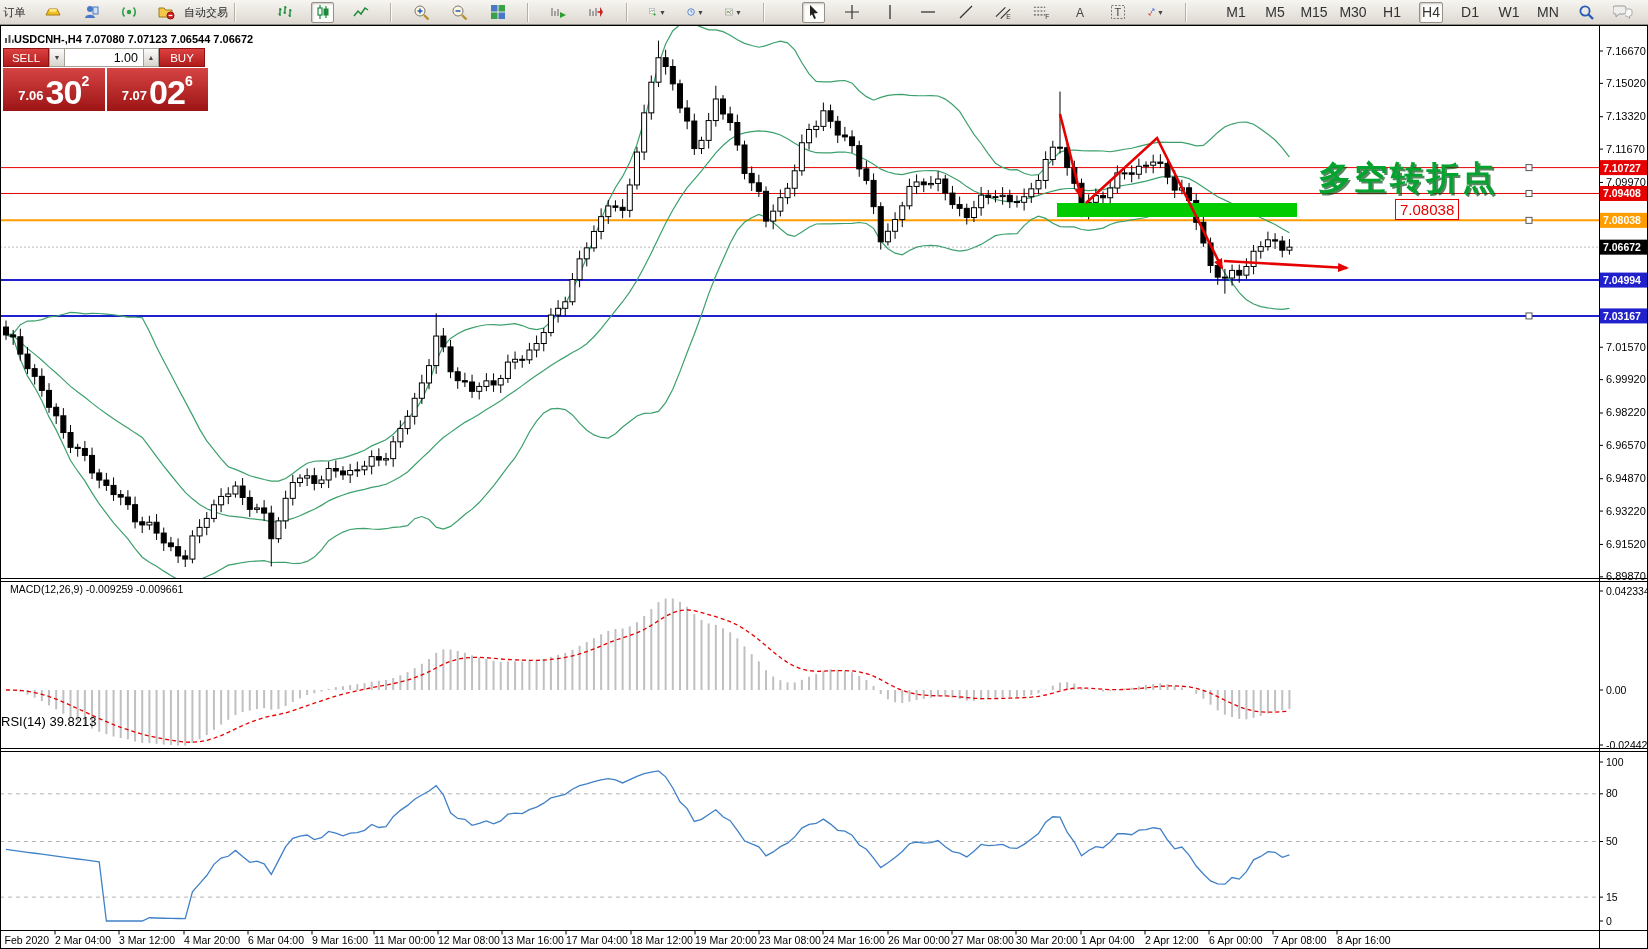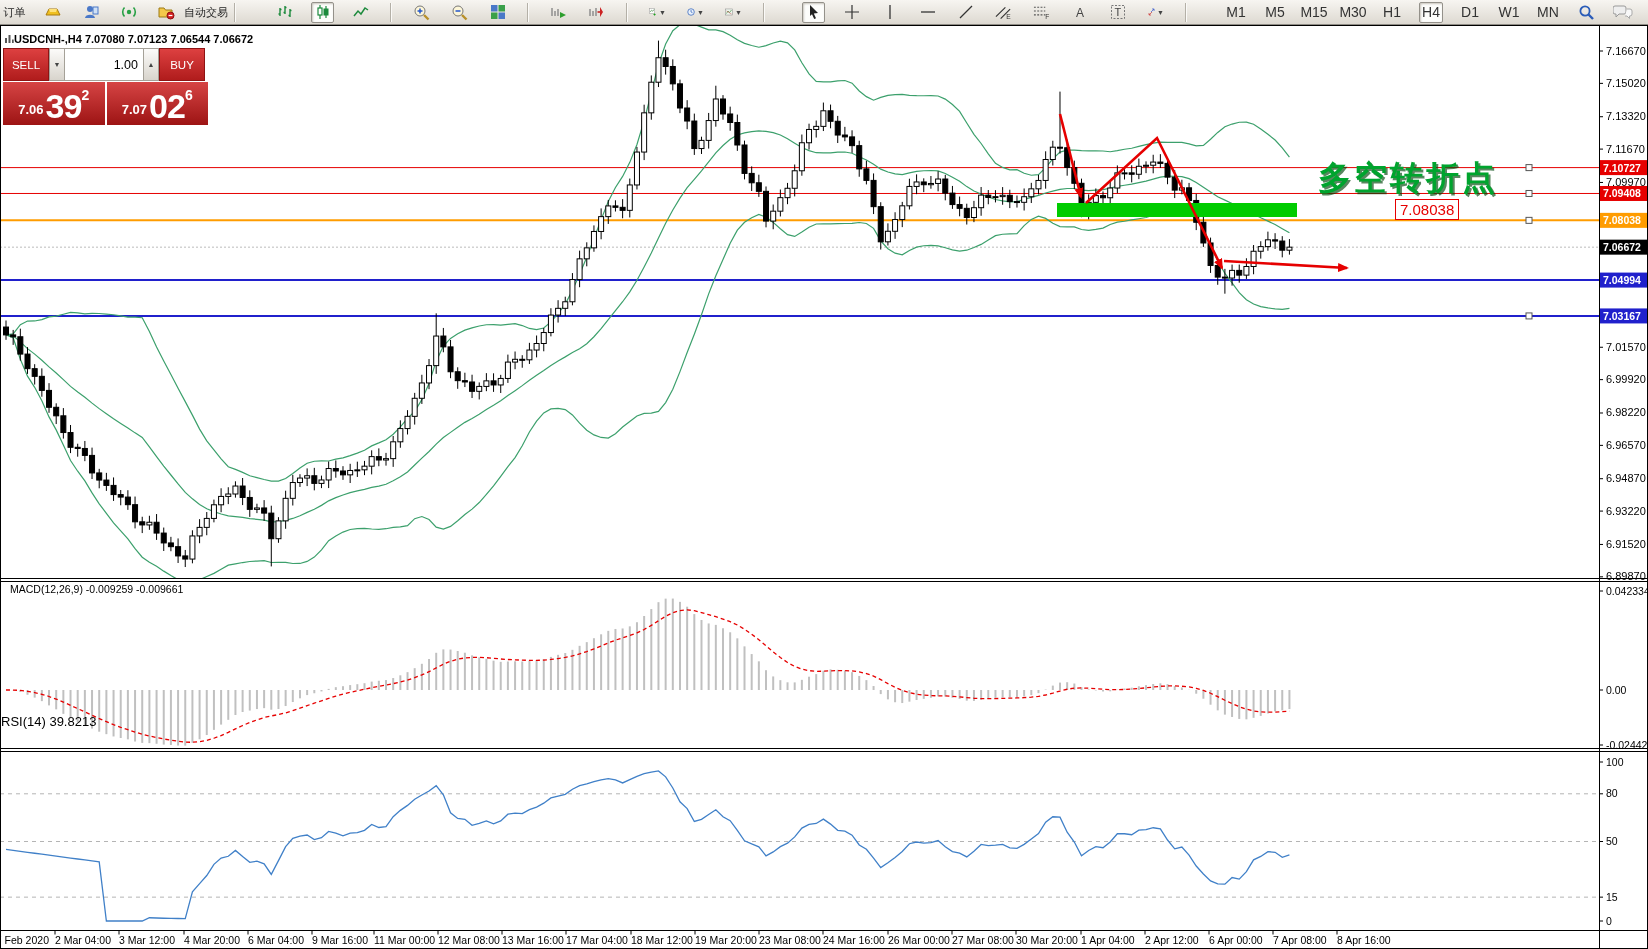--- a/index.html
+++ b/index.html
@@ -23,21 +23,21 @@
   .tf{font-size:14px;color:#333;padding:0 5px;min-width:24px}
   .sep{width:2px;height:19px;margin:0 3px;border-left:1px solid #b4b0a7;border-right:1px solid #fbfaf8}
   .grip{width:3px;height:17px;margin:0 2px;background:repeating-linear-gradient(to bottom,#b9b5ac 0 1px,transparent 1px 3px)}
   .caret{font-size:7px;color:#444;margin-left:2px}
   .tb-right{margin-left:auto;display:flex;gap:12px;padding-right:10px}
 
   
   .symbol-title{position:absolute;left:4px;top:33px;z-index:5;font-size:11px;font-weight:bold;color:#000;
     display:flex;align-items:center;white-space:pre}
   .trade-panel{position:absolute;left:3px;top:48px;width:205px;z-index:5}
-  .tp-row1{display:flex;height:33px}
+  .tp-row1{display:flex;height:19px}
   .sell-btn,.buy-btn{width:46px;box-sizing:border-box;background:linear-gradient(#dd4040,#b01c1c);color:#fff;
     font-size:11.5px;display:flex;align-items:center;justify-content:center;border:1px solid #8e1313;cursor:pointer}
   .spin{width:16px;box-sizing:border-box;background:linear-gradient(#fcfbfa,#d8d4cc);border:1px solid #a5a198;
     font-size:7px;color:#444;display:flex;align-items:center;justify-content:center;cursor:pointer}
   .vol-input{width:78px;box-sizing:border-box;border:1px solid #a5a198;border-left:none;border-right:none;
     text-align:right;font-size:12.5px;padding:0 5px 0 8px;outline:none;font-family:"Liberation Sans",sans-serif}
   .tp-row2{display:flex;height:43px;margin-top:1px;gap:2px}
   .price-block{flex:1;background:linear-gradient(#d64444,#9d1414);color:#fff;display:flex;align-items:flex-end;
     justify-content:center;padding:2px 2px 4px;cursor:pointer}
   .p-small{font-size:13px;font-weight:bold;margin:12px 2px 4px 0}
@@ -776,21 +776,21 @@
   <div class="tp-row1">
     <div class="sell-btn">SELL</div>
     <div class="spin">▼</div>
     <input class="vol-input" readonly="" value="1.00" style="">
     <div class="spin">▲</div>
     <div class="buy-btn">BUY</div>
   </div>
   <div class="tp-row2">
     <div class="price-block">
       <span class="p-small">7.06</span>
-      <span class="p-big">39</span>
+      <span class="p-big">30</span>
       <span class="p-sup">2</span>
     </div>
     <div class="price-block">
       <span class="p-small">7.07</span>
       <span class="p-big">02</span>
       <span class="p-sup">6</span>
     </div>
   </div>
 </div>
 

